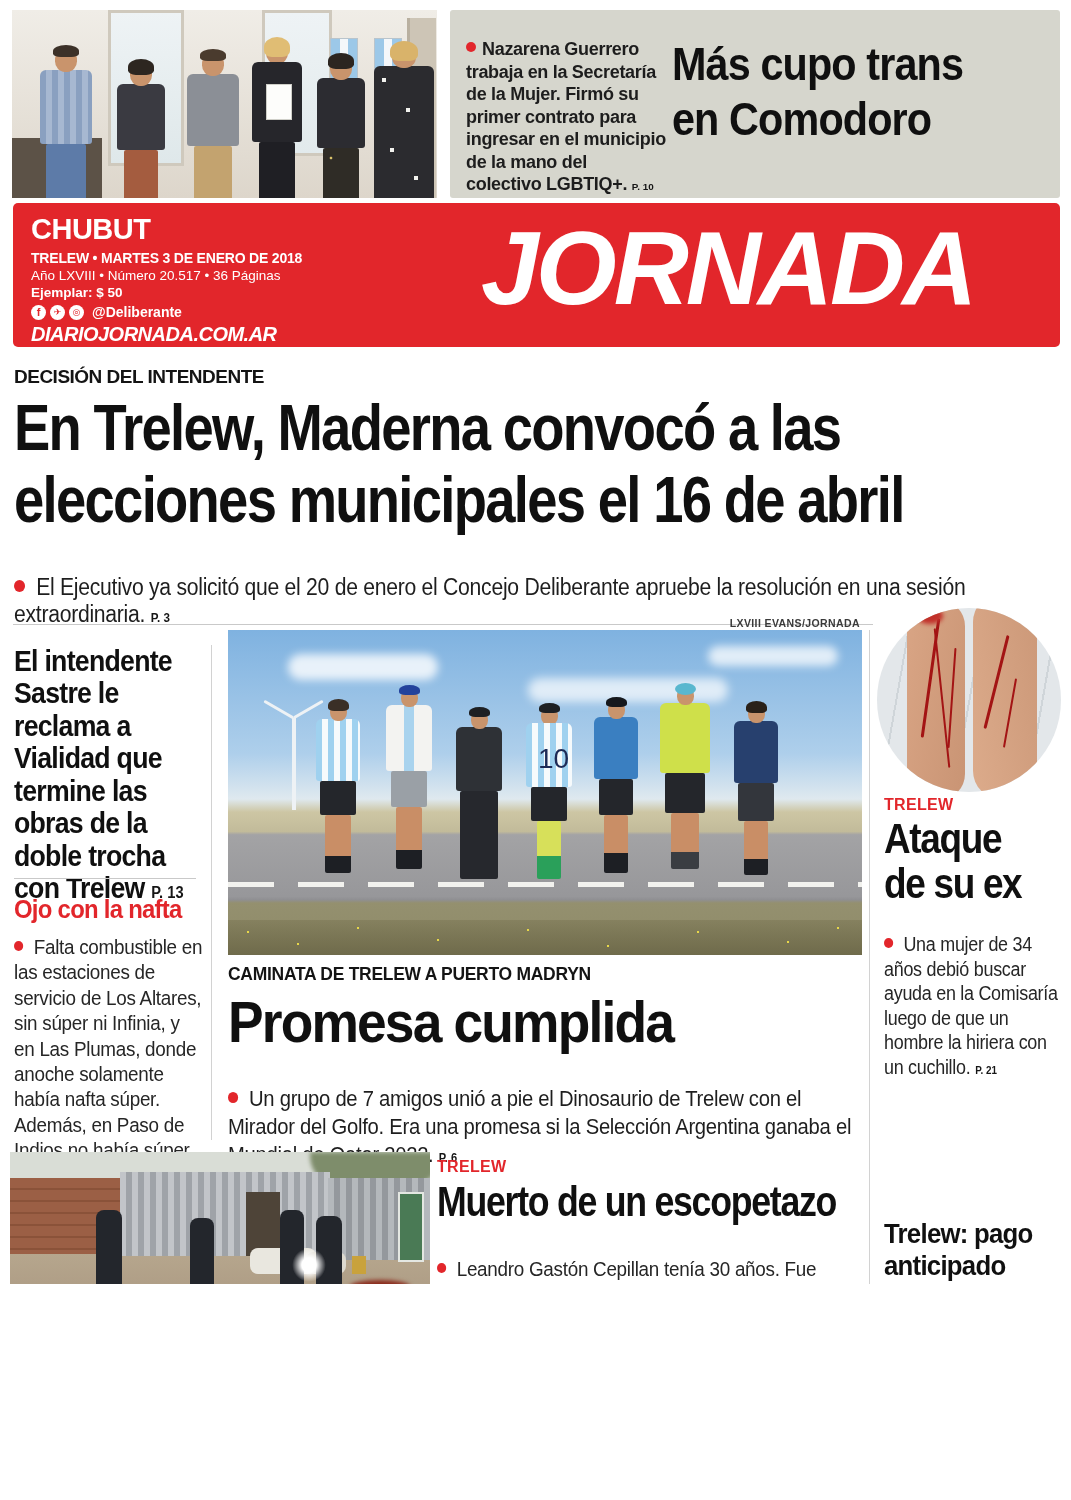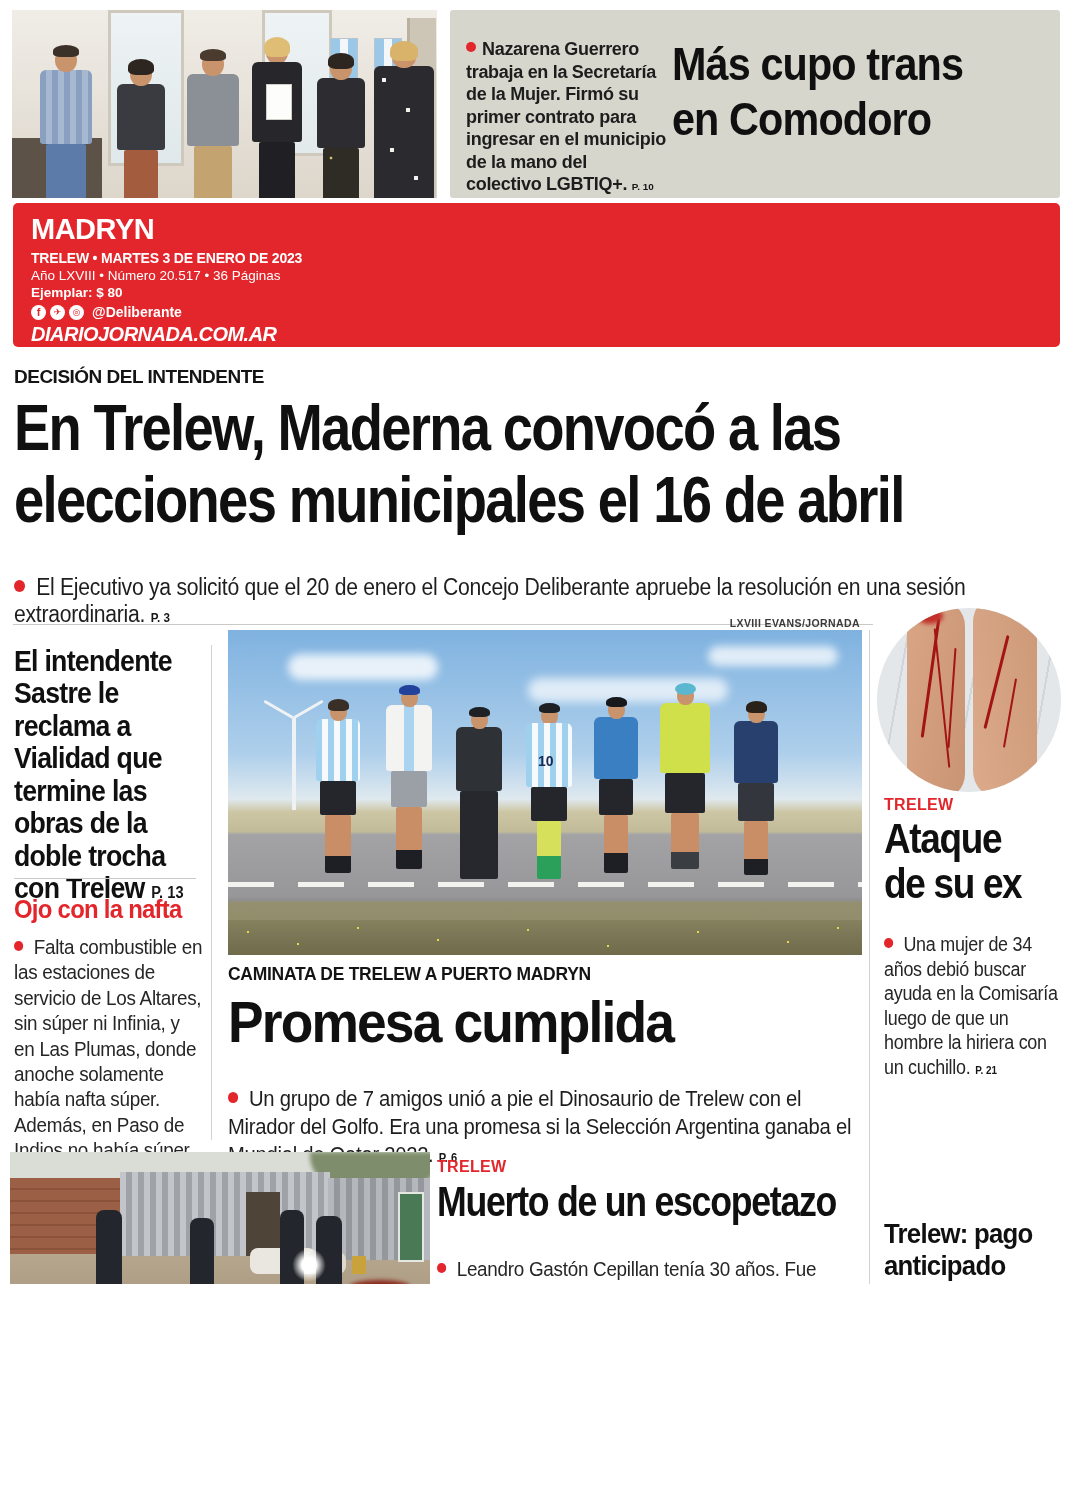--- a/index.html
+++ b/index.html
@@ -103,31 +103,32 @@
       <span class="dot"></span><span>Nazarena Guerrero trabaja en la Secretaría de la Mujer. Firmó su primer contrato para ingresar en el municipio de la mano del colectivo LGBTIQ+.</span>
       <span class="pgref">P. 10</span>
     </div>
     <div class="abs headline cx88" style="left:222px;top:26px;font-size:47px;line-height:1.18;">
       <div>Más cupo trans</div>
       <div>en Comodoro</div>
     </div>
   </div>
 
   <div class="abs" style="left:13px;top:203px;width:1047px;height:144px;background:#e2262b;border-radius:5px;">
-    <div class="abs white bold" style="left:18px;top:10px;font-size:29px;letter-spacing:-.5px;">MADRYN</div>
-    <div class="abs white bold" style="left:18px;top:47px;font-size:14px;letter-spacing:-.2px;">TRELEW   •   MARTES 3 DE ENERO DE 2023</div>
+    <div class="abs white bold" style="left:18px;top:10px;font-size:29px;letter-spacing:-.5px;">CHUBUT</div>
+    <div class="abs white bold" style="left:18px;top:47px;font-size:14px;letter-spacing:-.2px;">TRELEW   •   MARTES 3 DE ENERO DE 2018</div>
     <div class="abs white" style="left:18px;top:65px;font-size:13.5px;">Año LXVIII  •  Número 20.517  •  36 Páginas</div>
-    <div class="abs white" style="left:18px;top:82px;font-size:13.5px;font-weight:bold;">Ejemplar: $ 80</div>
+    <div class="abs white" style="left:18px;top:82px;font-size:13.5px;font-weight:bold;">Ejemplar: $ 50</div>
     <div class="abs" style="left:18px;top:101px;display:flex;align-items:center;gap:4px;">
       <span style="width:15px;height:15px;border-radius:50%;background:#fff;color:#e2262b;font-size:11px;font-weight:bold;display:inline-flex;align-items:center;justify-content:center;">f</span>
       <span style="width:15px;height:15px;border-radius:50%;background:#fff;color:#e2262b;font-size:9px;display:inline-flex;align-items:center;justify-content:center;">✈</span>
       <span style="width:15px;height:15px;border-radius:50%;background:#fff;color:#e2262b;font-size:9px;display:inline-flex;align-items:center;justify-content:center;">◎</span>
       <span class="white bold" style="font-size:14px;margin-left:4px;">@Deliberante</span>
     </div>
     <div class="abs white bold" style="left:18px;top:120px;font-size:20px;font-style:italic;letter-spacing:-.5px;">DIARIOJORNADA.COM.AR</div>
+    <div class="abs white bold" style="left:468px;top:6px;font-size:104px;font-style:italic;letter-spacing:-3px;">JORNADA</div>
   </div>
 
   <div class="abs kicker" style="left:14px;top:366px;font-size:19px;letter-spacing:-.5px;font-weight:bold;">DECISIÓN DEL INTENDENTE</div>
   <div class="abs headline cx85" style="left:14px;top:392px;font-size:64px;line-height:1.13;letter-spacing:-2px;width:1232px;">
     <div>En Trelew, Maderna convocó a las</div>
     <div>elecciones municipales el 16 de abril</div>
   </div>
   <div class="abs bodytxt cx92" style="left:14px;top:574px;font-size:23px;width:1135px;color:#1e1e1e;">
     <span class="dot" style="width:12px;height:12px;"></span>
     <span>El Ejecutivo ya solicitó que el 20 de enero el Concejo Deliberante apruebe la resolución en una sesión extraordinaria.</span>
@@ -187,21 +188,21 @@
           <div class="hair" style="background:#1e2023;height:10px;"></div>
         </div>
       <div class="torso" style="width:46px;height:64px;background:#2e3136;"></div>
       <div class="legs" style="width:38px;height:88px;background:#26282d;"></div>
     </div>
     <div class="person walker" style="left:298px;top:76px;">
       <div class="head">
           <div class="hair" style="background:#1e2023;height:10px;"></div>
         </div>
       <div class="torso" style="width:46px;height:64px;background:repeating-linear-gradient(90deg,#9fd1ef 0 6px,#f6fafc 6px 12px);position:relative;">
-        <span style="position:absolute;left:12px;top:30px;font-size:14px;font-weight:bold;color:#1d2a56;">10</span>
+        <span style="position:absolute;left:12px;top:20px;font-size:28px;font-weight:normal;color:#1d2a56;">10</span>
       </div>
       <div class="legs" style="width:36px;height:34px;background:#24262b;"></div>
       <div class="legs" style="width:24px;height:58px;background:linear-gradient(#d7e05a 60%,#2aa05a 60%);"></div>
     </div>
     <div class="person walker" style="left:366px;top:70px;">
       <div class="head">
           <div class="hair" style="background:#16181c;height:10px;"></div>
         </div>
       <div class="torso" style="width:44px;height:62px;background:#3a7fc1;"></div>
       <div class="legs" style="width:34px;height:36px;background:#24262b;"></div>

